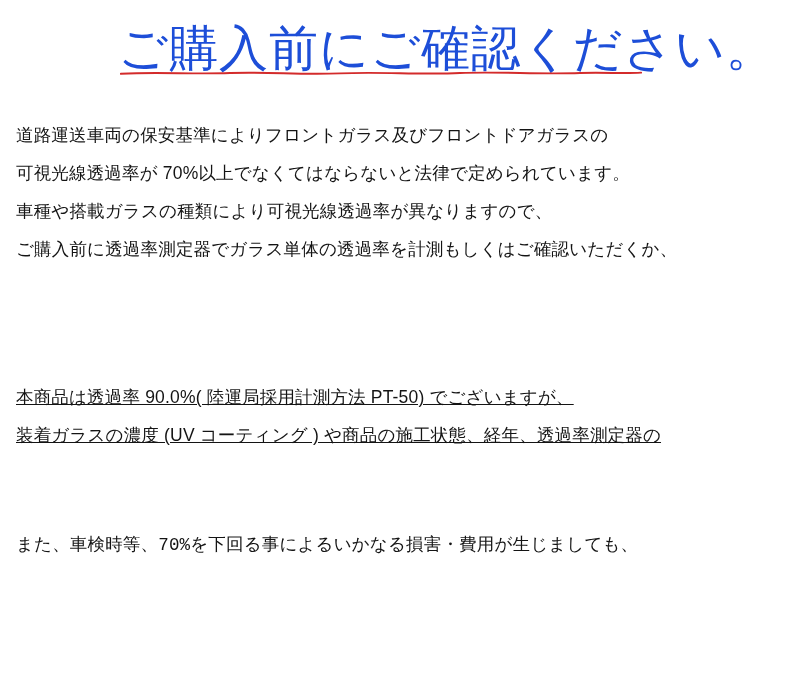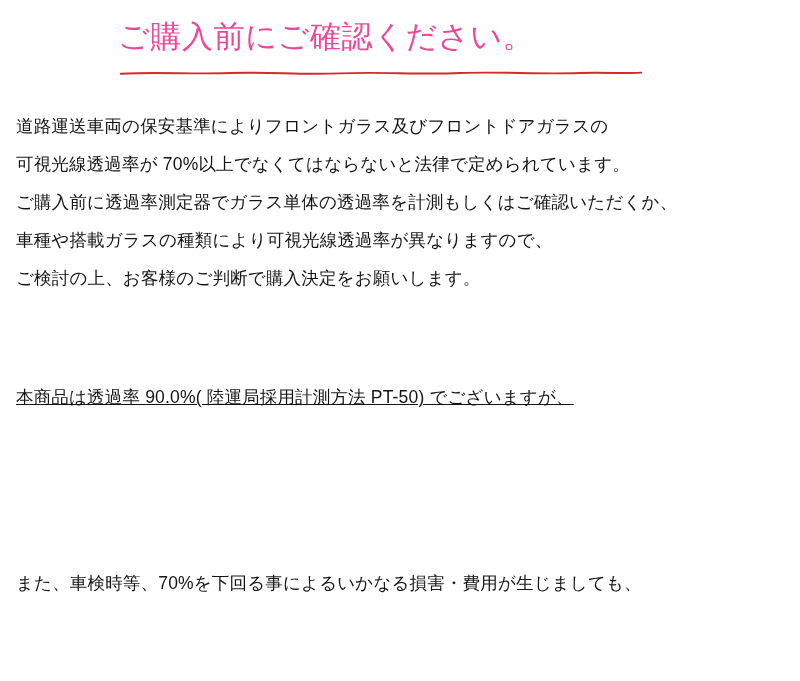--- a/index.html
+++ b/index.html
@@ -20,72 +20,72 @@
     height: 681px;
     box-sizing: border-box;
   }
   .heading-wrap {
     position: absolute;
     left: 118px;
     top: 18px;
     width: 560px;
   }
   .heading {
-    font-size: 31px;
+    font-size: 49px;
     line-height: 1.25;
     letter-spacing: 0.02em;
     font-weight: 400;
-    color: #ec4899;
+    color: #1d4ed8;
     white-space: nowrap;
   }
   .underline {
     position: absolute;
     left: 120px;
     top: 70px;
     width: 522px;
     height: 6px;
   }
   .body-block {
     position: absolute;
     left: 16px;
     width: 770px;
     font-size: 17.5px;
     line-height: 38px;
     color: #141414;
     letter-spacing: 0.01em;
   }
-  .block-1 { top: 107px; }
+  .block-1 { top: 116px; }
   .block-2 { top: 378px; text-decoration: underline; }
-  .block-3 { top: 564px; }
+  .block-3 { top: 526px; font-family: Liberation Mono, monospace; }
   .line {
     white-space: nowrap;
   }
 </style>
 </head>
 <body>
 
 <div class="page">
 
   <div class="heading-wrap">
     <div class="heading">ご購入前にご確認ください。</div>
   </div>
 
   <svg class="underline" viewBox="0 0 522 8" preserveAspectRatio="none" aria-hidden="true">
     <path d="M1,5 C40,2 70,6 110,4 C150,2 180,7 220,4.5 C260,2 300,6.5 340,4 C380,2 420,6 460,4 C485,3 505,5 521,3.5" fill="none" stroke="#d32b2b" stroke-width="2.6" stroke-linecap="round"></path>
   </svg>
 
   <div class="body-block block-1">
     <div class="line">道路運送車両の保安基準によりフロントガラス及びフロントドアガラスの</div>
     <div class="line">可視光線透過率が 70%以上でなくてはならないと法律で定められています。</div>
+    <div class="line">車種や搭載ガラスの種類により可視光線透過率が異なりますので、</div>
     <div class="line">ご購入前に透過率測定器でガラス単体の透過率を計測もしくはご確認いただくか、</div>
-    <div class="line">車種や搭載ガラスの種類により可視光線透過率が異なりますので、</div>
-    <div class="line">ご検討の上、お客様のご判断で購入決定をお願いします。</div>
   </div>
 
   <div class="body-block block-2">
     <div class="line">本商品は透過率 90.0%( 陸運局採用計測方法 PT-50) でございますが、</div>
+    <div class="line">装着ガラスの濃度 (UV コーティング ) や商品の施工状態、経年、透過率測定器の</div>
   </div>
 
   <div class="body-block block-3">
     <div class="line">また、車検時等、70%を下回る事によるいかなる損害・費用が生じましても、</div>
   </div>
 
 </div>
 
 </body></html>

